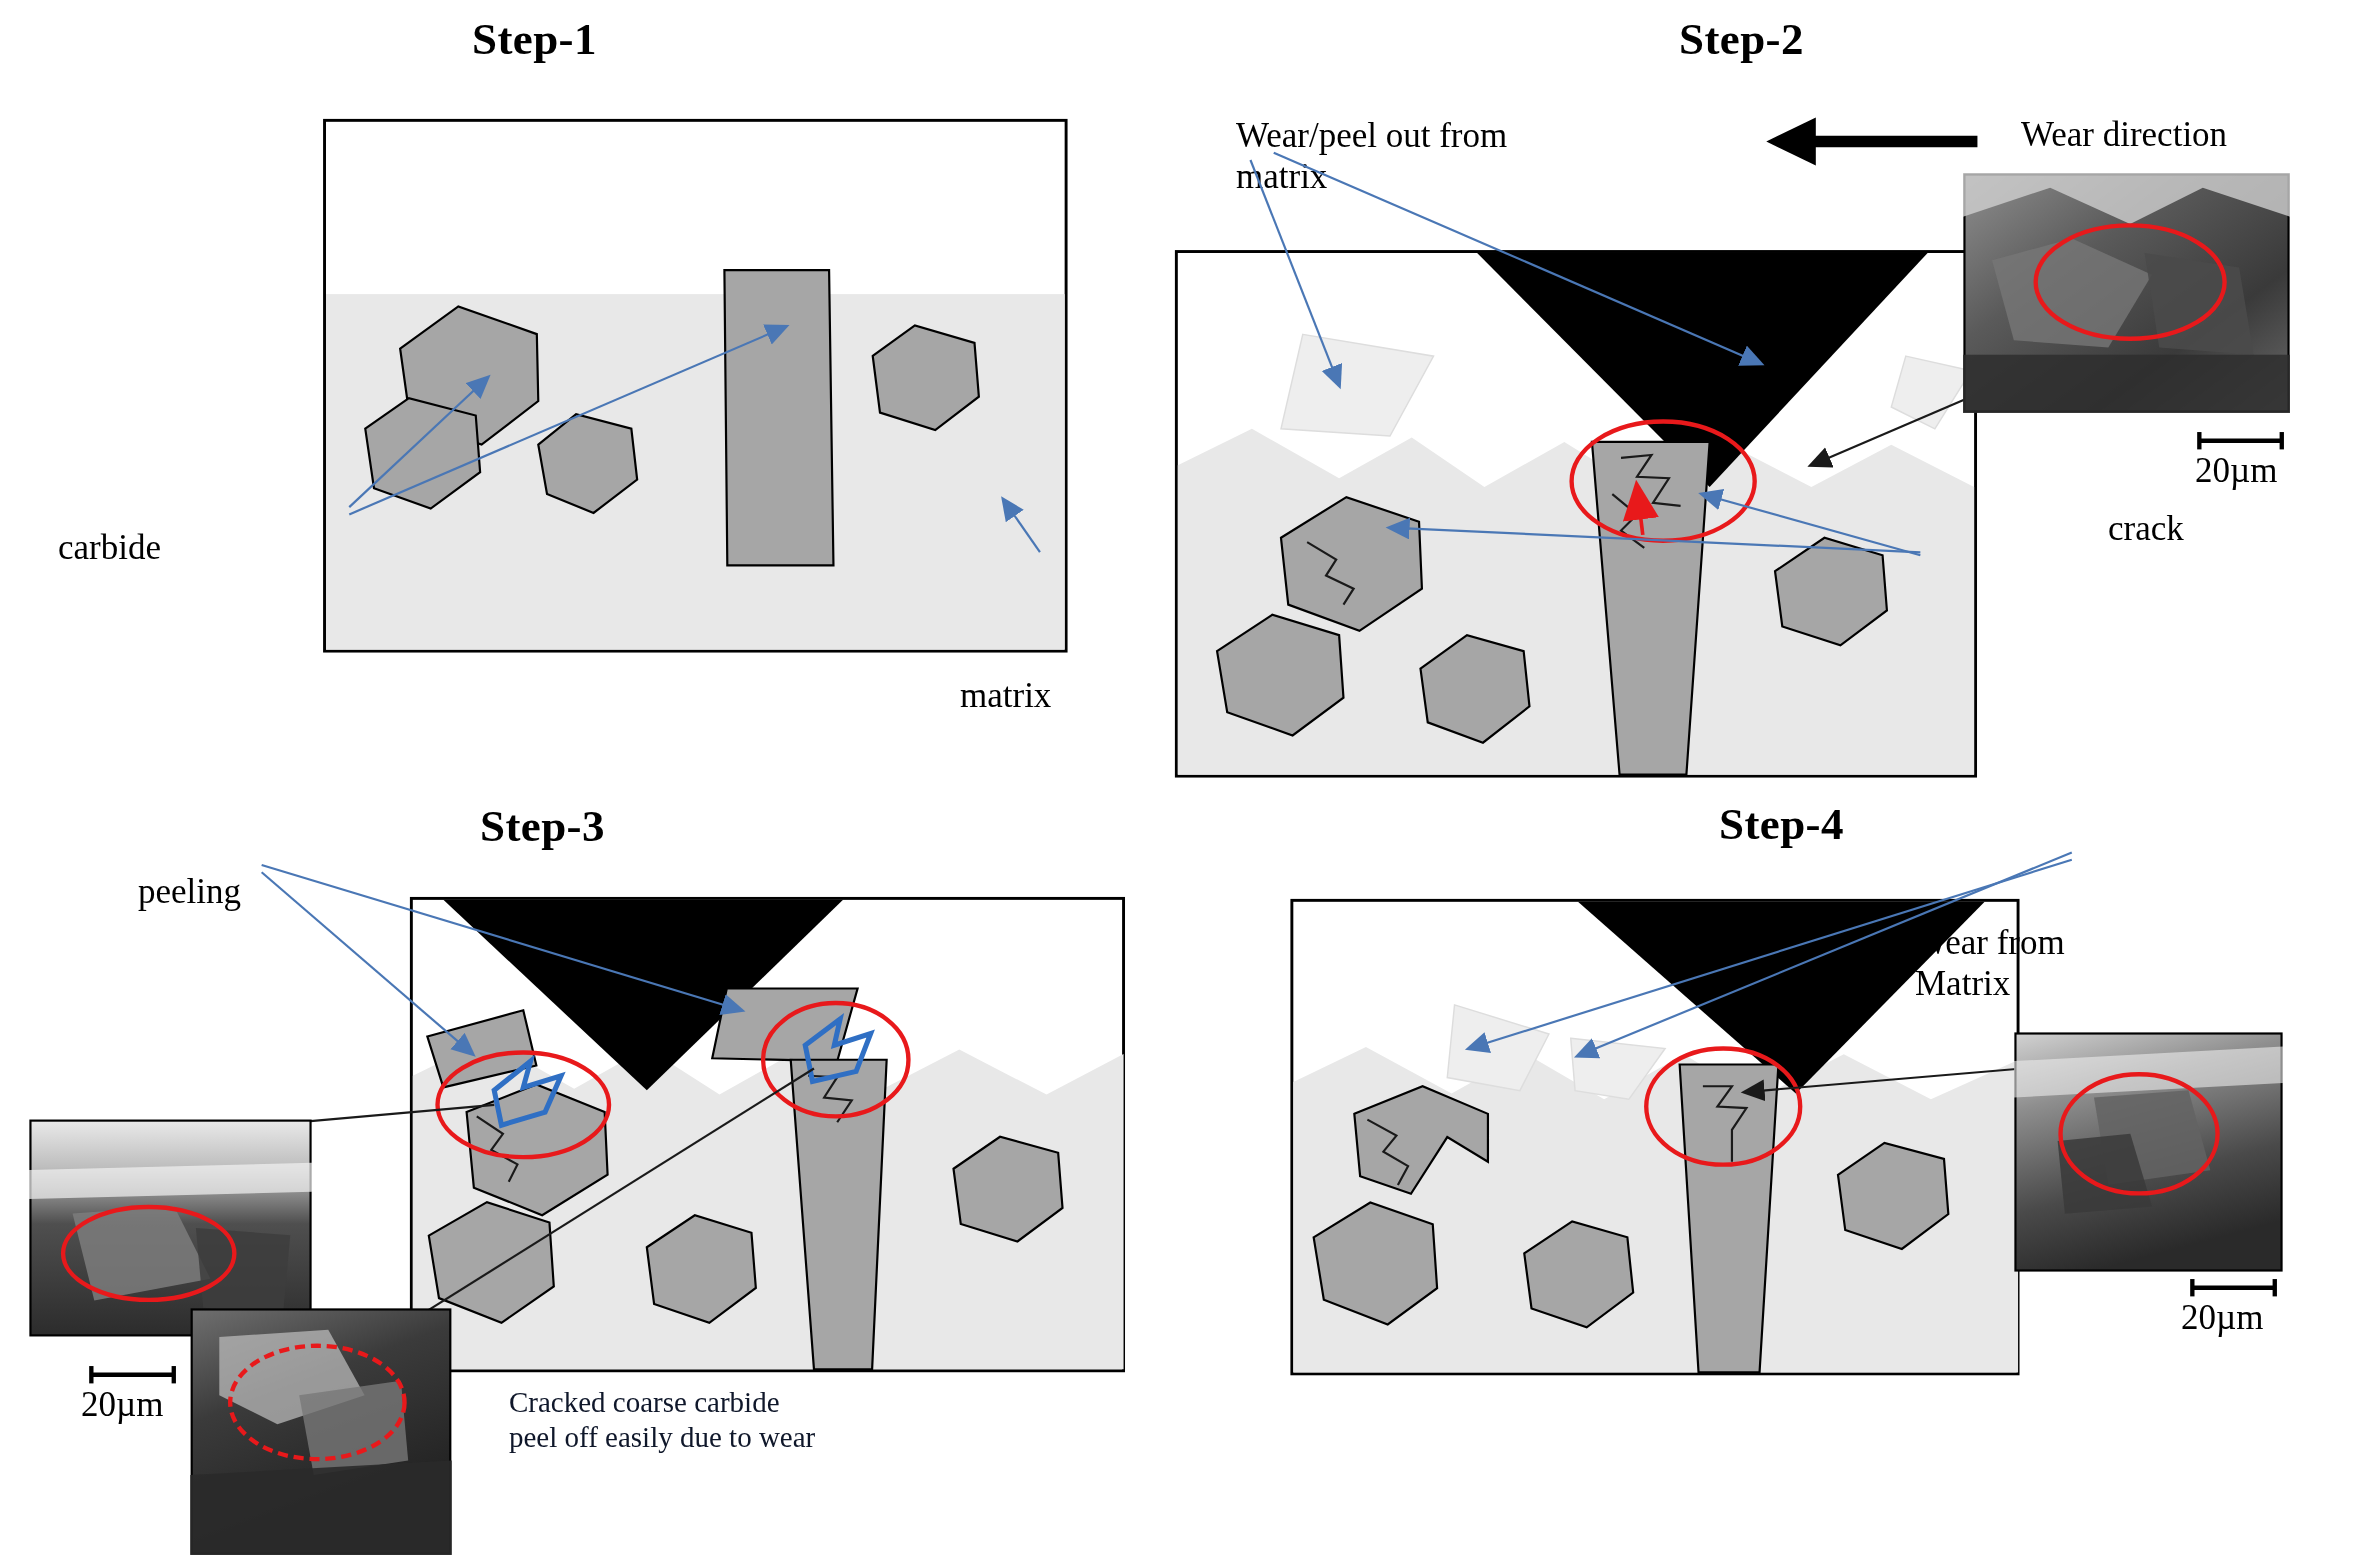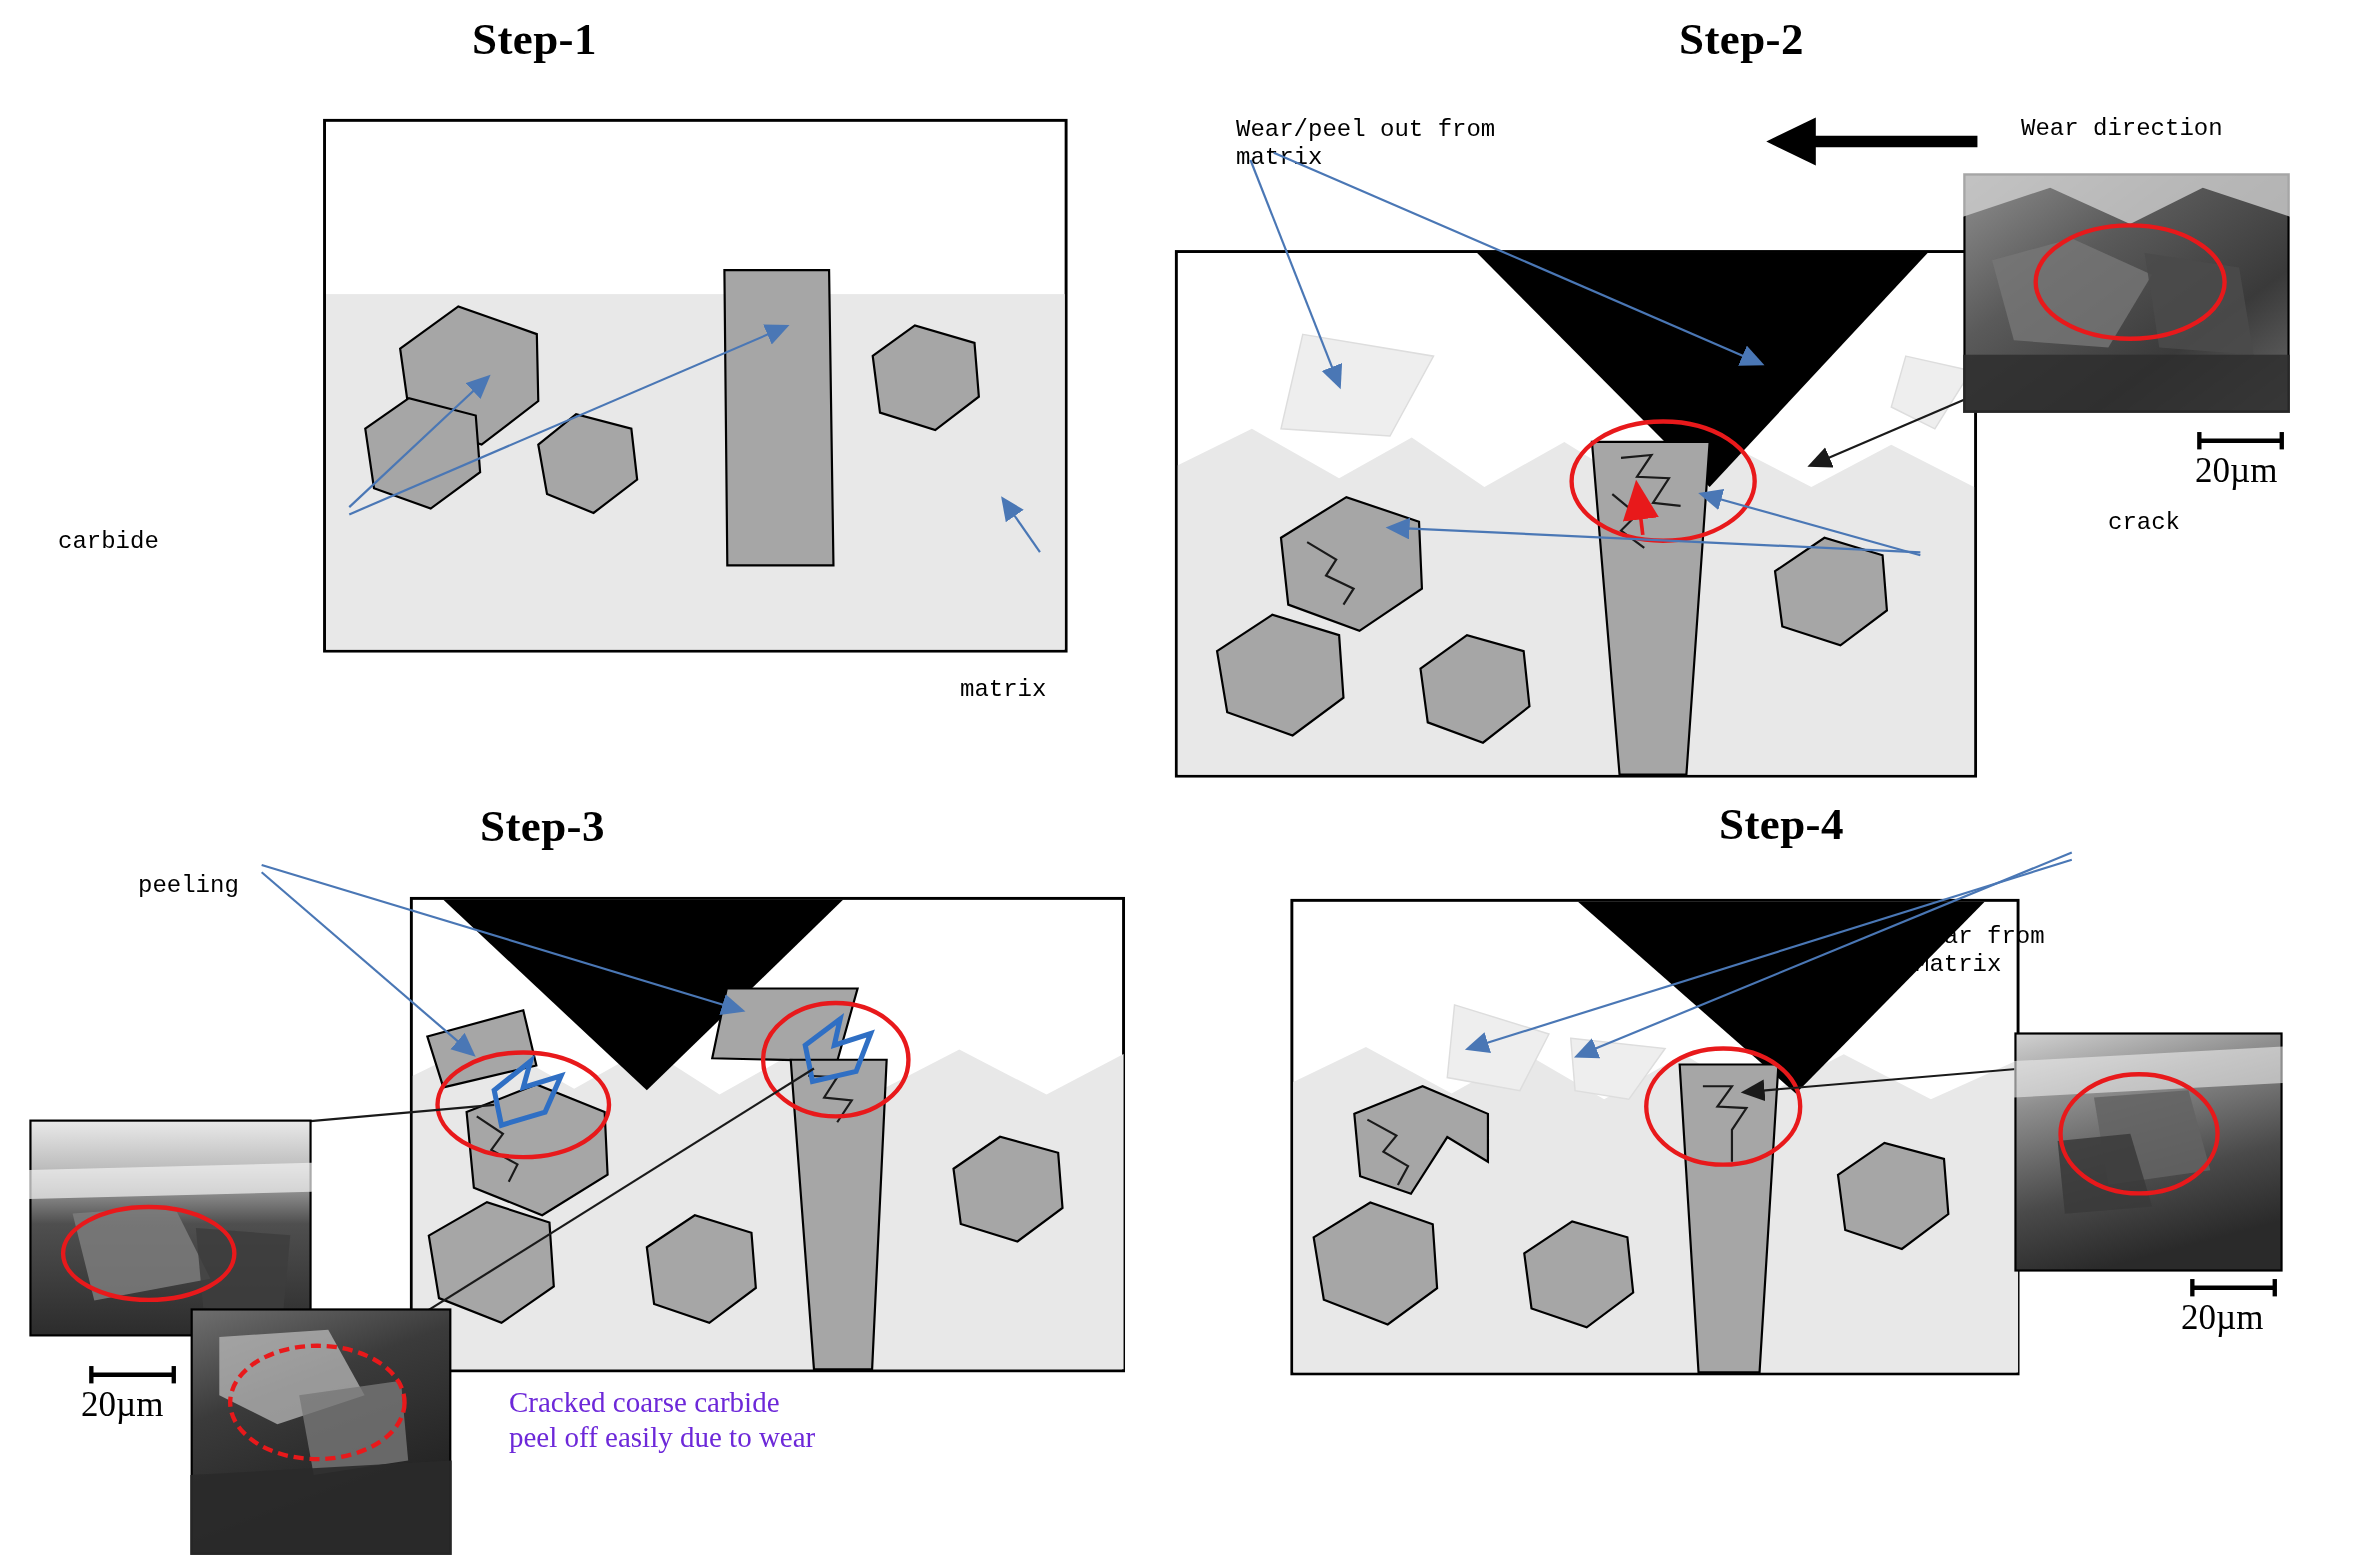--- a/index.html
+++ b/index.html
@@ -1,21 +1,21 @@
 <!DOCTYPE html>
 <html style="font-size:11.6px"><head>
 <meta charset="utf-8">
 <style>
   html,body{margin:0;padding:0;background:#ffffff;}
   body{width:2354px;height:1561px;position:relative;font-family:"Liberation Serif",serif;overflow:hidden;}
   .stage{position:absolute;left:0;top:0;width:2354px;height:1561px;border-radius:27px;}
   .abs{position:absolute;}
   .step-title{font-family:"Liberation Serif",serif;font-weight:bold;font-size:45px;color:#000;letter-spacing:0.4px;}
-  .lbl{font-family:Liberation Mono, monospace;font-size:24px;color:#000;line-height:1.16;}
-  .lbl-s{font-family:"Liberation Serif",serif;font-size:29px;color:#6d28d9;line-height:1.2;}
+  .lbl{font-family:Liberation Serif, serif;font-size:35px;color:#000;line-height:1.16;}
+  .lbl-s{font-family:"Liberation Serif",serif;font-size:29px;color:#0f172a;line-height:1.2;}
   .scalebar-text{font-family:"Liberation Serif",serif;font-size:35px;color:#000;}
   svg{display:block;overflow:visible;}
   .panel-box{fill:#ffffff;stroke:#000000;stroke-width:4;}
   .matrix{fill:#e8e8e8;stroke:none;}
   .carbide{fill:#a6a6a6;stroke:#000000;stroke-width:3;}
   .sand{fill:#000000;}
   .chip{fill:#eeeeee;stroke:#dddddd;stroke-width:2;}
   .crackline{fill:none;stroke:#1a1a1a;stroke-width:3;}
   .redring{fill:none;stroke:#e8191b;stroke-width:6;}
   .bluearrow{fill:none;stroke:#4a77b5;stroke-width:3;}

